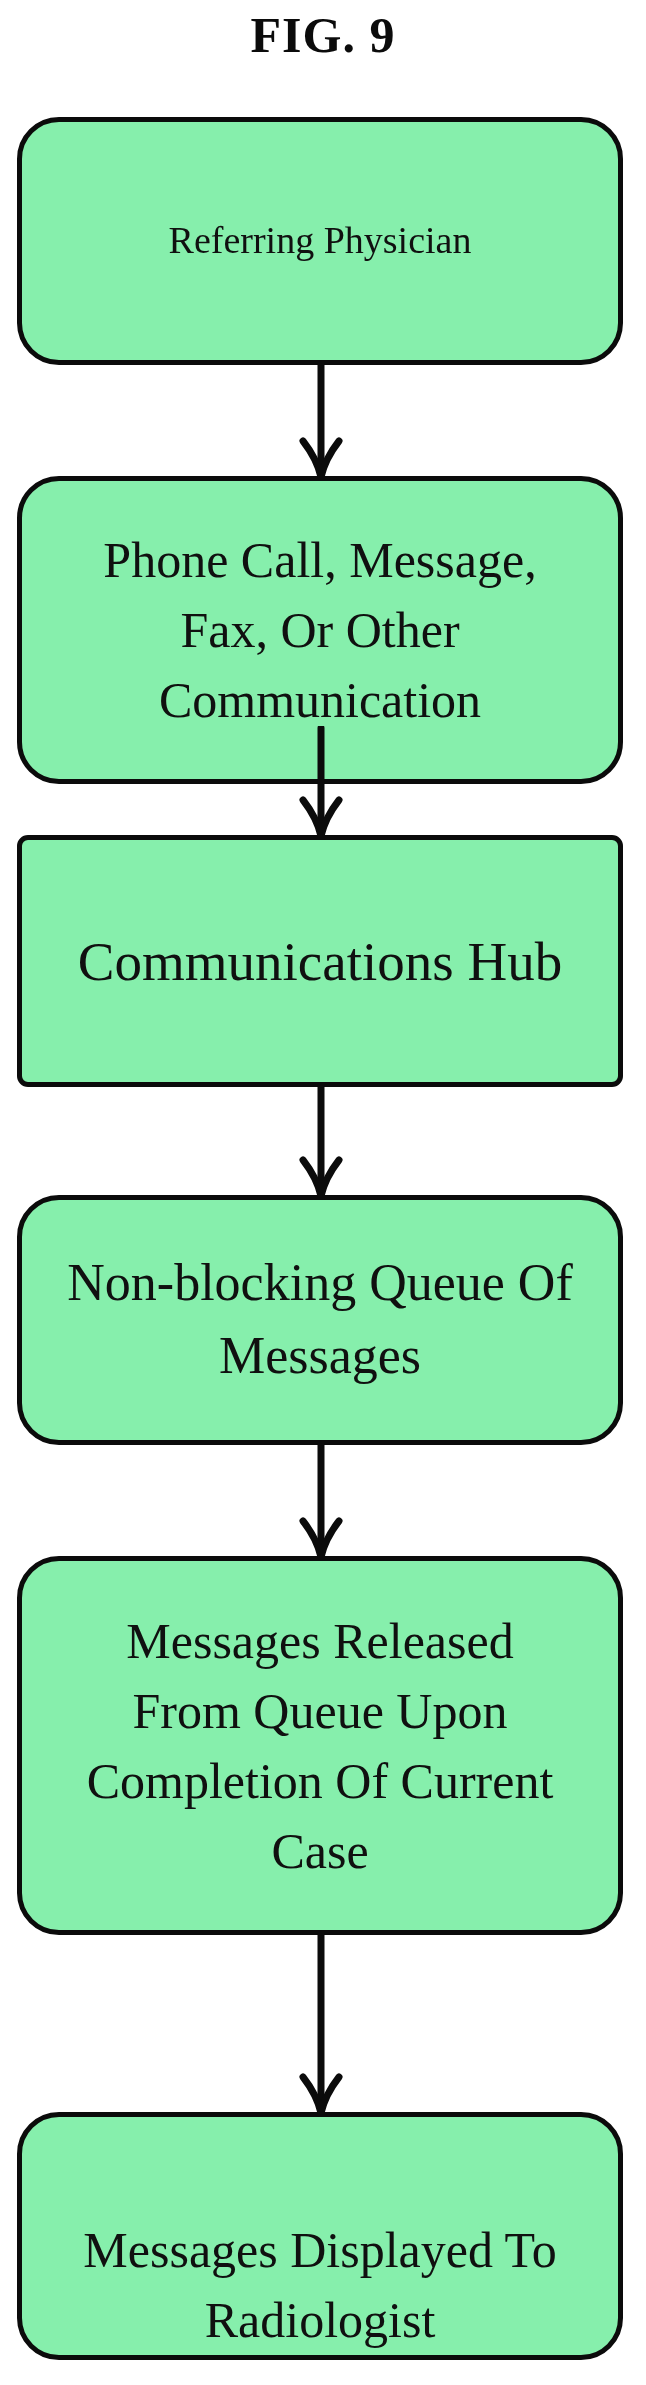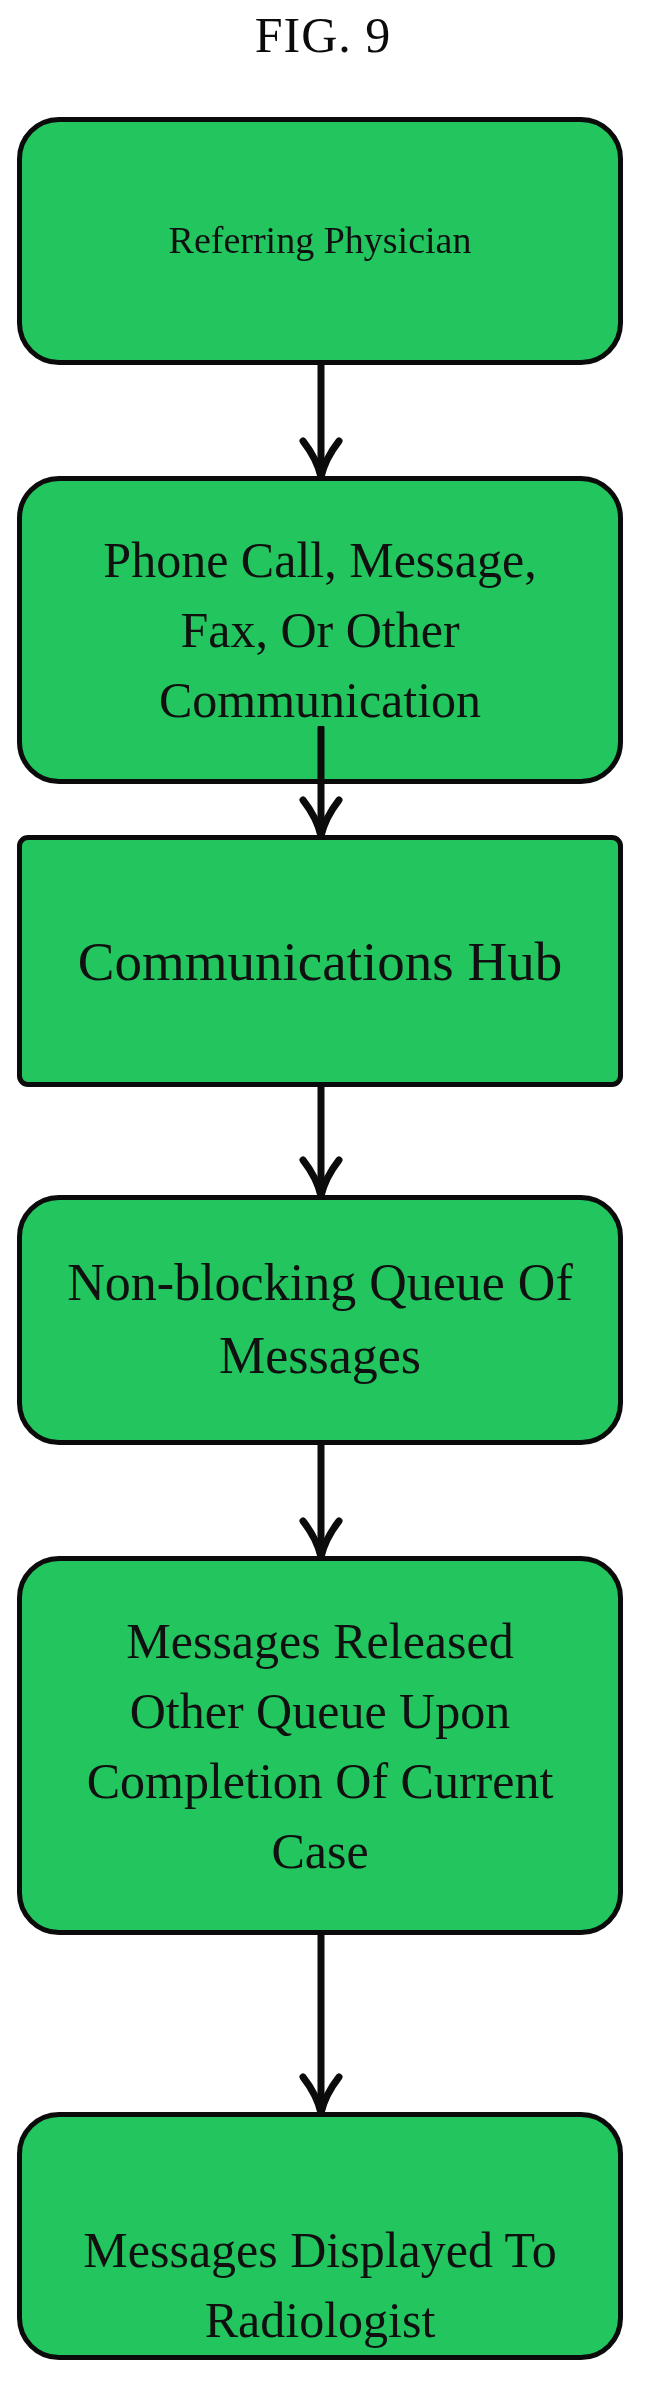--- a/index.html
+++ b/index.html
@@ -15,32 +15,32 @@
     color: #0d0d0d;
     overflow: hidden;
   }
   .fig-title {
     position: absolute;
     top: 6px;
     left: 0;
     width: 646px;
     text-align: center;
     font-size: 50px;
-    font-weight: normal;
+    font-weight: bold;
     letter-spacing: 1px;
     color: #0b0b0b;
   }
   .box {
     position: absolute;
     left: 17px;
     width: 606px;
     box-sizing: border-box;
     border: 5px solid #0b0b0b;
     border-radius: 42px;
-    background: #22c55e;
+    background: #86efac;
     display: flex;
     align-items: center;
     justify-content: center;
     text-align: center;
   }
   .box-label {
     display: block;
     white-space: pre-line;
     line-height: 1.40;
     color: #101010;
@@ -112,21 +112,21 @@
 Messages</span>
 </div>
 
 <svg class="arrow arrow-4" viewBox="0 0 64 118" aria-hidden="true">
   <path d="M32 2 V112"></path>
   <path d="M14 78 Q28 96 32 114 Q36 96 50 78"></path>
 </svg>
 
 <div class="box box-5">
   <span class="box-label">Messages Released
-Other Queue Upon
+From Queue Upon
 Completion Of Current
 Case</span>
 </div>
 
 <svg class="arrow arrow-5" viewBox="0 0 64 184" aria-hidden="true">
   <path d="M32 2 V178"></path>
   <path d="M14 144 Q28 162 32 180 Q36 162 50 144"></path>
 </svg>
 
 <div class="box box-6">

